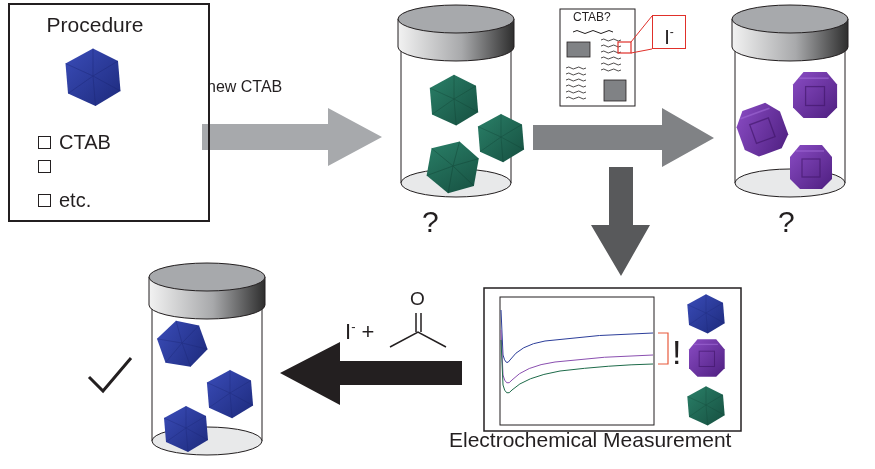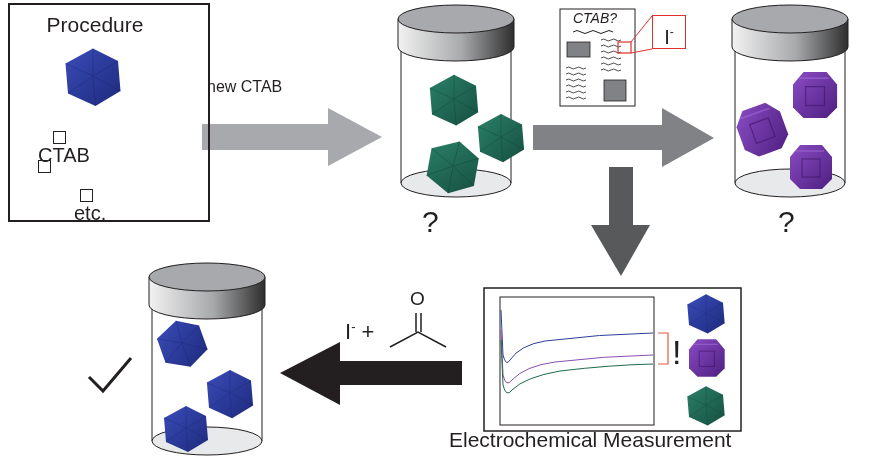--- a/index.html
+++ b/index.html
@@ -1,30 +1,30 @@
 <!DOCTYPE html>
 <html><head>
 <meta charset="utf-8">
 <style>
   html, body { margin: 0; padding: 0; background: #ffffff; }
   body { width: 875px; height: 469px; position: relative; overflow: hidden; font-family: "Liberation Sans", sans-serif; color: #231f20; }
   .abs { position: absolute; }
   .txt { font-family: "Liberation Sans", sans-serif; color: #231f20; white-space: nowrap; }
   #procedure-box { left: 8px; top: 3px; width: 202px; height: 219px; border: 2px solid #231f20; box-sizing: border-box; }
   #procedure-title { left: 0; top: 8px; width: 170px; text-align: center; font-size: 21px; }
-  .check-row { left: 28px; font-size: 20px; display: flex; align-items: center; flex-direction: column; }
+  .check-row { left: 28px; font-size: 20px; display: flex; align-items: center; }
   .check-box { width: 13px; height: 13px; border: 1px solid #231f20; margin-right: 8px; box-sizing: border-box; display: inline-block; }
   sub { font-size: 12px; vertical-align: -4px; }
   #question1 { left: 422px; top: 205px; font-size: 30px; }
   #question2 { left: 778px; top: 205px; font-size: 30px; }
   #new-ctab-label { left: 207px; top: 78px; font-size: 16px; }
   #iodide-plus { left: 345px; top: 319px; font-size: 22px; }
   #echem-label { left: 449px; top: 428px; font-size: 21px; }
   #exclaim { left: 672px; top: 333px; font-size: 34px; }
-  #ctab-q { left: 573px; top: 10px; font-size: 14px; font-style: italic; }
+  #ctab-q { left: 573px; top: 10px; font-size: 12px; }
   #iodide-callout { left: 652px; top: 15px; width: 34px; height: 34px; border: 1.5px solid #e0302a; box-sizing: border-box; background: #fff; font-size: 20px; text-align: center; line-height: 32px; }
   svg { position: absolute; left: 0; top: 0; }
 </style>
 </head>
 <body>
 
 <svg width="875" height="469" viewBox="0 0 875 469">
   <defs>
     <linearGradient id="lidGrad" x1="0" x2="1" y1="0" y2="0">
       <stop offset="0" stop-color="#f2f2f2"></stop>
@@ -170,21 +170,21 @@
 
 <div id="procedure-box" class="abs">
   <div id="procedure-title" class="abs txt">Procedure</div>
   <div class="abs check-row txt" style="top:126px;">
     <span class="check-box"></span>
     <span>CTAB</span>
   </div>
   <div class="abs check-row txt" style="top:155px;">
     <span class="check-box"></span>
   </div>
-  <div class="abs check-row txt" style="top:184px;margin-left:36px;">
+  <div class="abs check-row txt" style="top:184px;">
     <span class="check-box"></span>
     <span>etc.</span>
   </div>
 </div>
 
 <div id="new-ctab-label" class="abs txt">new CTAB</div>
 <div id="question1" class="abs txt">?</div>
 <div id="question2" class="abs txt">?</div>
 
 <div id="ctab-q" class="abs txt">CTAB?</div>

